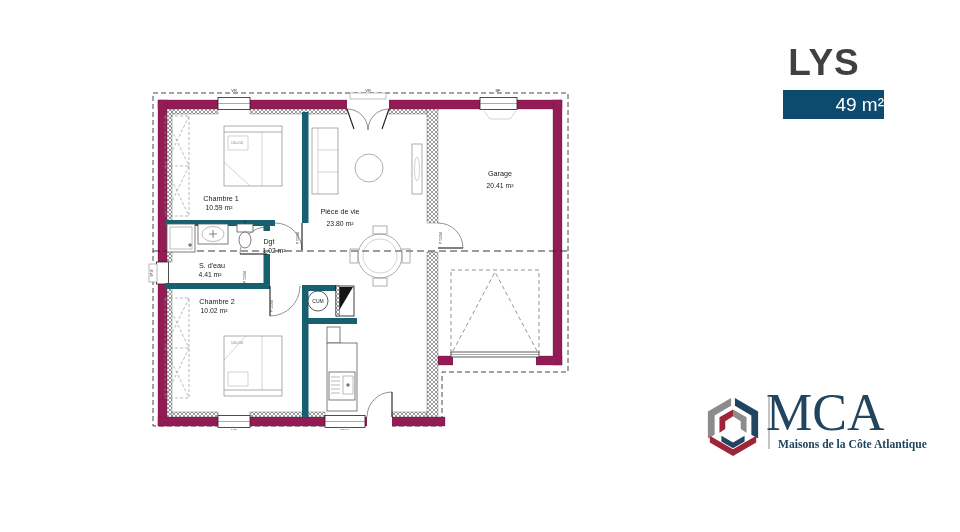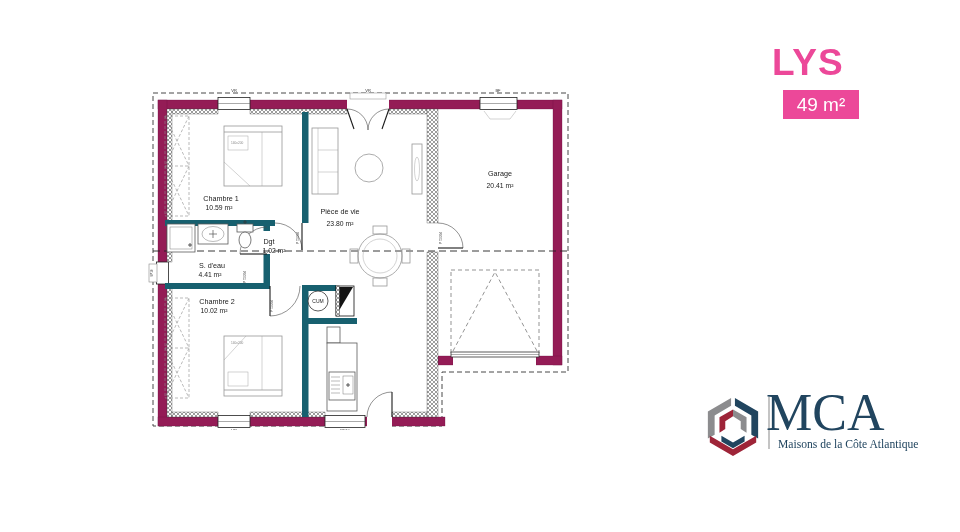--- a/index.html
+++ b/index.html
@@ -12,31 +12,31 @@
   .micro-label{font-size:3px;fill:#444;text-anchor:middle;font-family:"Liberation Sans",sans-serif;}
   .bed-label{font-size:3.2px;fill:#8a8a8a;text-anchor:start;font-family:"Liberation Sans",sans-serif;}
   .cum-label{font-size:5px;fill:#222;text-anchor:middle;font-family:"Liberation Sans",sans-serif;}
   .furn{stroke:#979797;fill:none;stroke-width:0.8;}
   .furn-thin{stroke:#9c9c9c;fill:none;stroke-width:0.45;}
   .fix{stroke:#5a5a5a;fill:#fff;stroke-width:0.8;}
   .fix-thin{stroke:#6a6a6a;fill:none;stroke-width:0.45;}
   .door-arc{stroke:#4a4a4a;fill:none;stroke-width:0.6;}
   .door-leaf{stroke:#1a1a1a;fill:none;stroke-width:1.1;}
   .win{fill:#fff;stroke:#222;stroke-width:0.8;}
-  #title-lys{position:absolute;left:772px;top:42px;width:104px;
-     font-size:37px;font-weight:bold;color:#ec4899;letter-spacing:1px;}
-  #area-badge{position:absolute;left:783px;top:90px;width:76px;height:29px;background:#ec4899;
-     color:#ffffff;font-size:19px;text-align:center;line-height:29px;}
+  #title-lys{position:absolute;left:772px;top:42px;width:104px;text-align:center;
+     font-size:37px;font-weight:bold;color:#404040;letter-spacing:1px;}
+  #area-badge{position:absolute;left:783px;top:90px;width:101px;height:29px;background:#0c4a6e;
+     color:#ffffff;font-size:19px;text-align:right;line-height:29px;}
   #brand{position:absolute;left:696px;top:388px;width:240px;height:95px;}
   #brand-cube{position:absolute;left:8px;top:8px;width:58px;height:62px;}
   #brand-divider{position:absolute;left:72px;top:9px;width:2px;height:52px;background:#c4c4c4;}
   #brand-mca{position:absolute;left:70px;top:-5px;font-family:"Liberation Serif",serif;
      font-size:52px;color:#21455f;letter-spacing:0px;}
   #brand-sub{position:absolute;left:82px;top:50px;width:148px;font-family:"Liberation Serif",serif;
-     font-size:11.6px;color:#21455f;white-space:nowrap;}
+     font-size:11.6px;color:#21455f;white-space:nowrap;font-weight:bold;}
   #brand-group{position:absolute;left:0px;top:72px;width:228px;text-align:right;
      font-size:9.5px;color:#9a9a9a;letter-spacing:2.5px;white-space:nowrap;}
 </style>
 </head>
 <body>
 
 <div id="stage">
 
   <svg id="plan-svg" viewBox="0 0 450 350">
     <defs>

